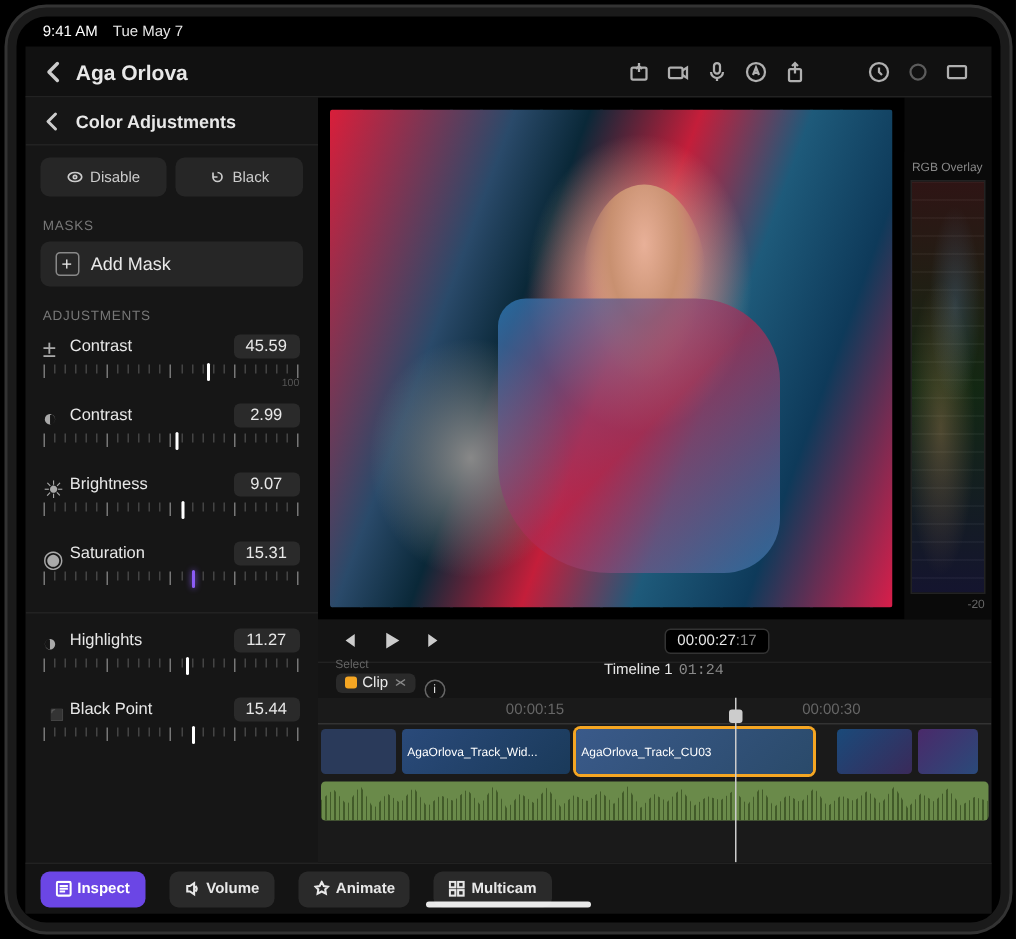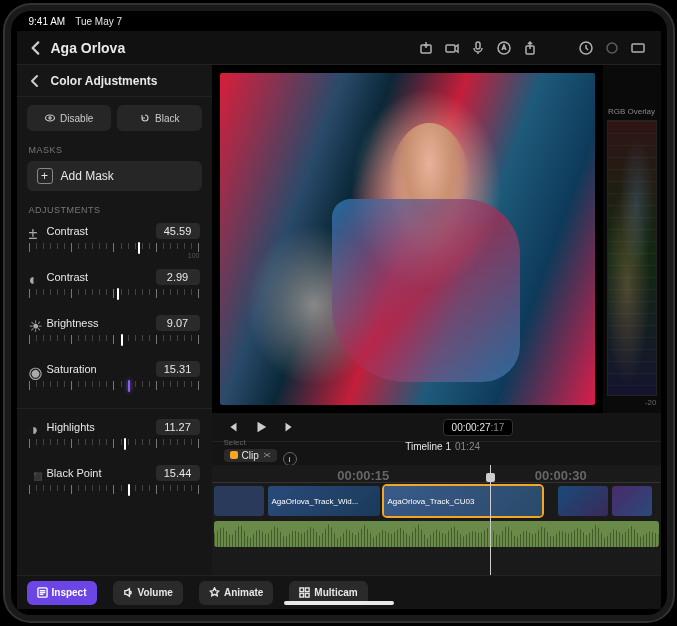--- a/index.html
+++ b/index.html
@@ -58,24 +58,24 @@
 .tbtn{width:18px;height:18px;cursor:pointer;display:flex;align-items:center;justify-content:center;}
 .tbtn svg{width:14px;height:14px;fill:#ccc;}
 .tspacer{flex:1;}
 .timecode{background:#000;border:1px solid #333;border-radius:4px;padding:2px 8px;font-size:10px;font-family:monospace;}
 .timecode .ff{color:#888;}
 .tlhead{height:24px;display:flex;align-items:center;padding:0 12px;font-size:10px;background:#141414;border-top:1px solid #222;}
 .selectlbl{font-size:8px;color:#666;position:absolute;}
 .clipchip{background:#2a2a2a;border-radius:4px;padding:1px 6px;display:flex;align-items:center;gap:4px;font-size:10px;margin-top:3px;}
 .clipchip .dot{width:8px;height:8px;background:#f5a623;border-radius:2px;}
 .tlhead .tlname{flex:1;text-align:center;font-weight:500;}
-.tlhead .dur{color:#888;margin-left:4px;}
+.tlhead .dur{color:#888;margin-left:4px;font-family:Liberation Mono, monospace;}
 .tlhead .info{width:14px;height:14px;border:1px solid #666;border-radius:50%;display:flex;align-items:center;justify-content:center;font-size:8px;margin-left:6px;}
 .timeline{flex:0 0 110px;background:#1a1a1a;position:relative;overflow:hidden;}
-.ruler{height:18px;border-bottom:1px solid #333;position:relative;font-size:13px;color:#666;font-weight:bold;}
+.ruler{height:18px;border-bottom:1px solid #333;position:relative;font-size:10px;color:#666;}
 .ruler span{position:absolute;top:3px;}
 .playhead{position:absolute;top:0;bottom:0;width:1px;background:#ccc;left:62%;}
 .playhead::before{content:"";position:absolute;top:8px;left:-4px;width:9px;height:9px;background:#ccc;border-radius:2px;}
 .track{height:36px;display:flex;align-items:center;position:relative;}
 .clip{height:30px;border-radius:3px;position:absolute;display:flex;align-items:center;overflow:hidden;font-size:8px;color:#fff;padding-left:4px;}
 .clip.sel{box-shadow:0 0 0 2px #f5a623;}
 .clip.c1{left:2px;width:50px;background:#2a3a5a;}
 .clip.c2{left:56px;width:112px;background:linear-gradient(135deg,#2a4a7a,#1a3a5a);}
 .clip.c3{left:172px;width:158px;background:linear-gradient(135deg,#3a5a8a,#2a4a6a);}
 .clip.c4{left:346px;width:50px;background:linear-gradient(135deg,#1a4a7a,#3a2a5a);}

